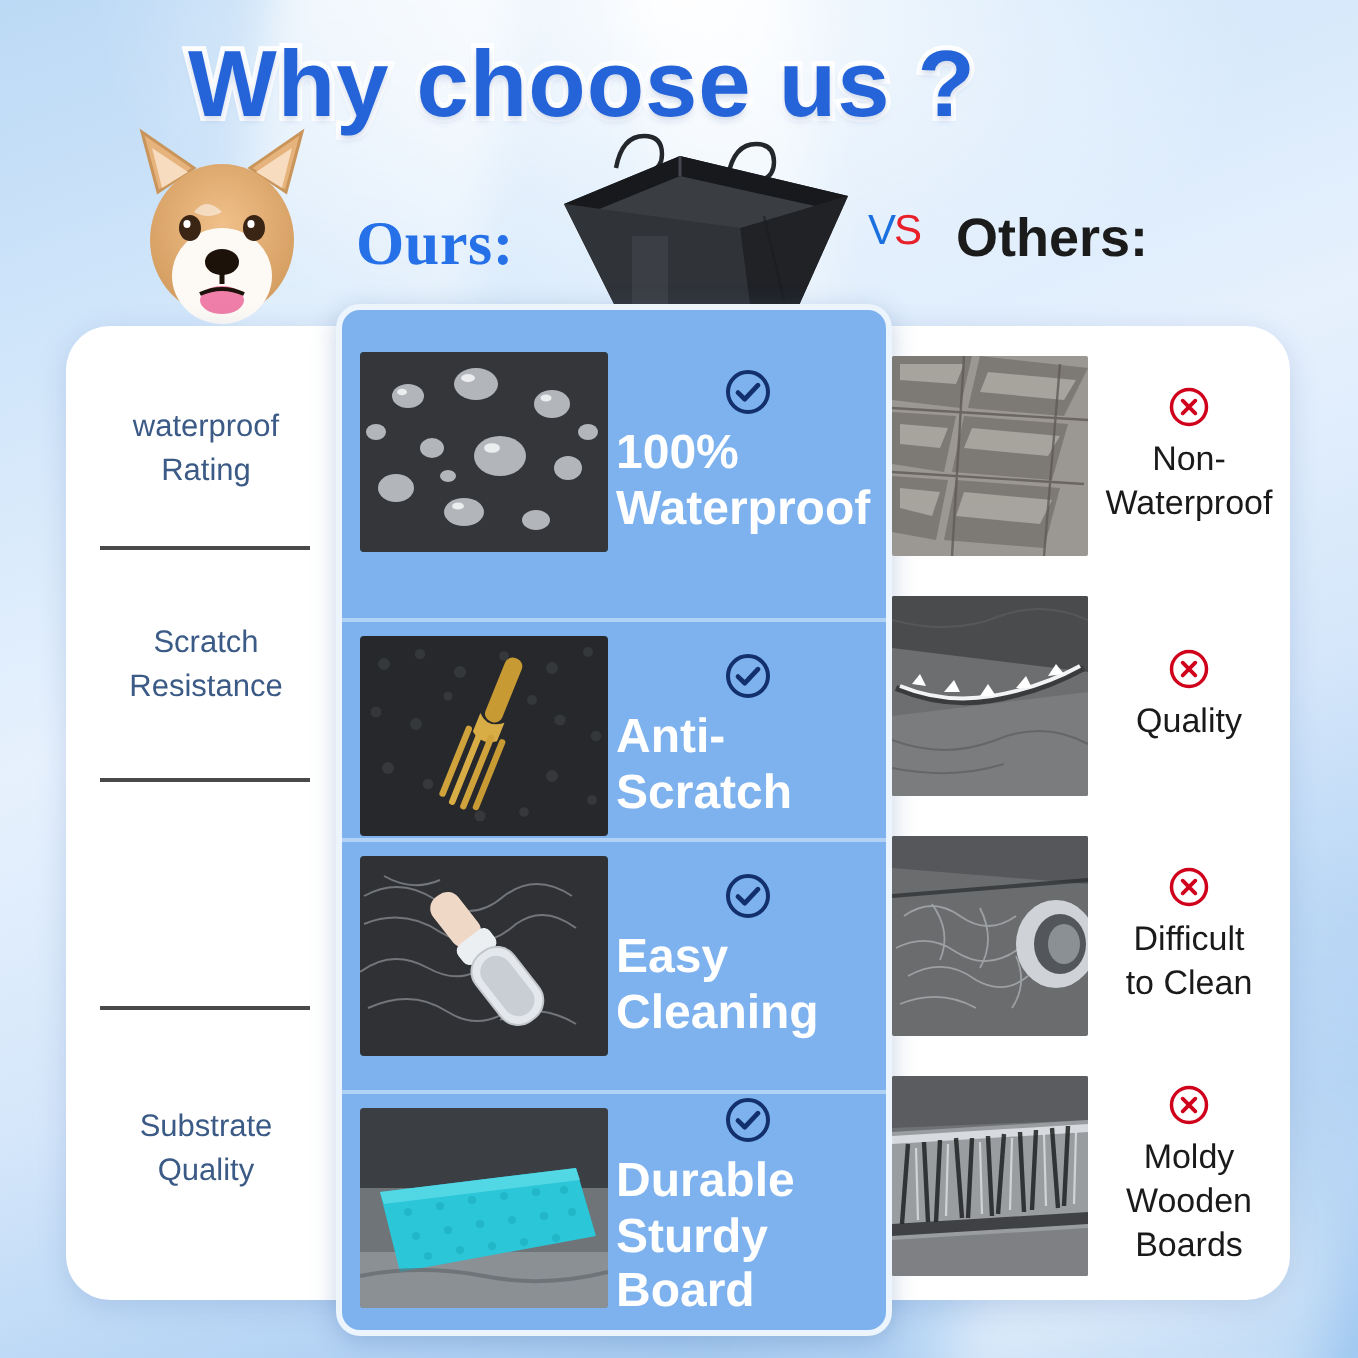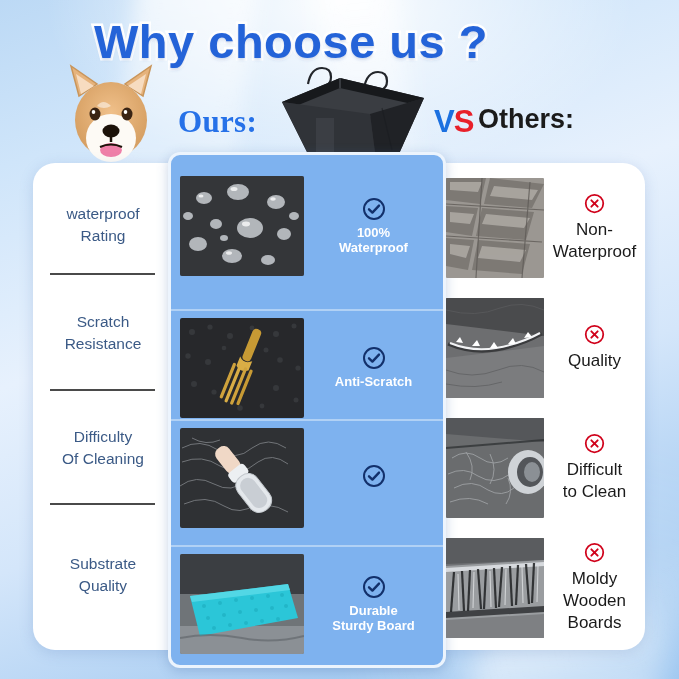--- a/index.html
+++ b/index.html
@@ -22,21 +22,21 @@
   .title{
     position:absolute;top:14px;left:0;width:582px;text-align:center;
     font-size:47px;font-weight:bold;letter-spacing:.5px;
     color:#2463d8;
     -webkit-text-stroke:5px #ffffff;
     paint-order:stroke fill;
     text-shadow:0 2px 3px rgba(120,150,200,.35);
   }
   .dog{position:absolute;left:57px;top:62px;width:108px;height:104px;}
   .ours-label{position:absolute;left:178px;top:104px;font-size:31px;font-weight:bold;color:#2671e8;letter-spacing:.3px;font-family:Liberation Serif, serif;}
-  .vs{position:absolute;left:434px;top:104px;font-size:31px;font-weight:bold;letter-spacing:-1px;}
+  .vs{position:absolute;left:434px;top:104px;font-size:21px;font-weight:normal;letter-spacing:-1px;}
   .vs .v{color:#1b70e0;}
   .vs .s{color:#e8202a;}
   .others-label{position:absolute;left:478px;top:104px;font-size:27px;font-weight:bold;color:#1b1b1b;}
   .product{position:absolute;left:272px;top:62px;width:160px;height:108px;}
 
   
   .card{
     position:absolute;left:33px;top:163px;width:612px;height:487px;
     background:#ffffff;border-radius:22px;
     box-shadow:0 3px 14px rgba(80,120,180,.22);
@@ -51,21 +51,21 @@
   .bluepanel{
     position:absolute;left:168px;top:152px;width:272px;height:510px;
     background:#7eb2ef;border-radius:12px;
     border:3px solid rgba(255,255,255,.85);
     box-shadow:0 3px 12px rgba(70,110,170,.3);
     overflow:hidden;
   }
   .brow{position:absolute;left:0;width:100%;display:flex;align-items:center;}
   .brow+.brow::before{content:"";position:absolute;left:0;top:0;width:100%;height:2px;background:rgba(255,255,255,.4);}
   .bimg{width:124px;height:auto;margin-left:9px;border-radius:2px;flex:0 0 auto;}
-  .btext{flex:1;text-align:center;color:#ffffff;font-weight:bold;font-size:13px;line-height:1.15;padding:0 4px;}
+  .btext{flex:1;text-align:left;color:#ffffff;font-weight:bold;font-size:24px;line-height:1.15;padding:0 4px;}
   .chk{display:block;margin:0 auto 5px auto;}
 
   
   .rightcol{position:absolute;left:440px;top:163px;width:205px;height:487px;}
   .rrow{position:absolute;left:0;width:205px;display:flex;align-items:center;}
   .rimg{width:98px;height:auto;margin-left:6px;border-radius:1px;flex:0 0 auto;}
   .rtext{flex:1;text-align:center;color:#1a1a1a;font-size:17px;line-height:1.3;padding:0 2px;}
   .xic{display:block;margin:0 auto 5px auto;}
 </style>
 </head>
@@ -125,24 +125,20 @@
   <div class="lrow" style="top:14px;height:96px;">
     <span style="white-space:pre-line;">waterproof
 Rating</span>
   </div>
   <div class="ldiv" style="top:110px;"></div>
   <div class="lrow" style="top:118px;height:104px;">
     <span style="white-space:pre-line;">Scratch
 Resistance</span>
   </div>
   <div class="ldiv" style="top:226px;"></div>
-  <div class="lrow" style="top:234px;height:102px;">
-    <span style="white-space:pre-line;">Difficulty
-Of  Cleaning</span>
-  </div>
   <div class="ldiv" style="top:340px;"></div>
   <div class="lrow" style="top:348px;height:100px;">
     <span style="white-space:pre-line;margin-top:28px;">Substrate
 Quality</span>
   </div>
 </div>
 
 <div class="bluepanel">
 
   <div class="brow" style="top:12px;height:118px;">
@@ -238,20 +234,22 @@
         <rect x="52" y="38" width="20" height="12" rx="4" fill="#eceff2"></rect>
         <rect x="50" y="48" width="24" height="42" rx="11" fill="#e4e8ec" stroke="#c2c7cc" stroke-width="1"></rect>
         <rect x="54" y="52" width="16" height="34" rx="8" fill="#c9ced4"></rect>
       </g>
     </svg>
     <div class="btext">
       <svg class="chk" width="24" height="24" viewBox="0 0 24 24">
         <circle cx="12" cy="12" r="10" fill="none" stroke="#12306b" stroke-width="2"></circle>
         <path d="M7 12.3 L10.4 15.6 L17 8.6" fill="none" stroke="#12306b" stroke-width="2.4" stroke-linecap="round" stroke-linejoin="round"></path>
       </svg>
+      <span style="white-space:pre-line;">Easy
+Cleaning</span>
     </div>
   </div>
 
   <div class="brow" style="top:390px;height:118px;">
     <svg class="bimg" viewBox="0 0 124 100">
       <rect width="124" height="100" fill="#6f7478"></rect>
       <rect y="0" width="124" height="40" fill="#3b3e42"></rect>
       <rect y="72" width="124" height="28" fill="#8b9095"></rect>
       <path d="M10 42 L108 30 L118 64 L20 82 Z" fill="#2bc6d8"></path>
       <path d="M10 42 L108 30 L110 36 L12 48 Z" fill="#5ddbe8" opacity=".8"></path>

